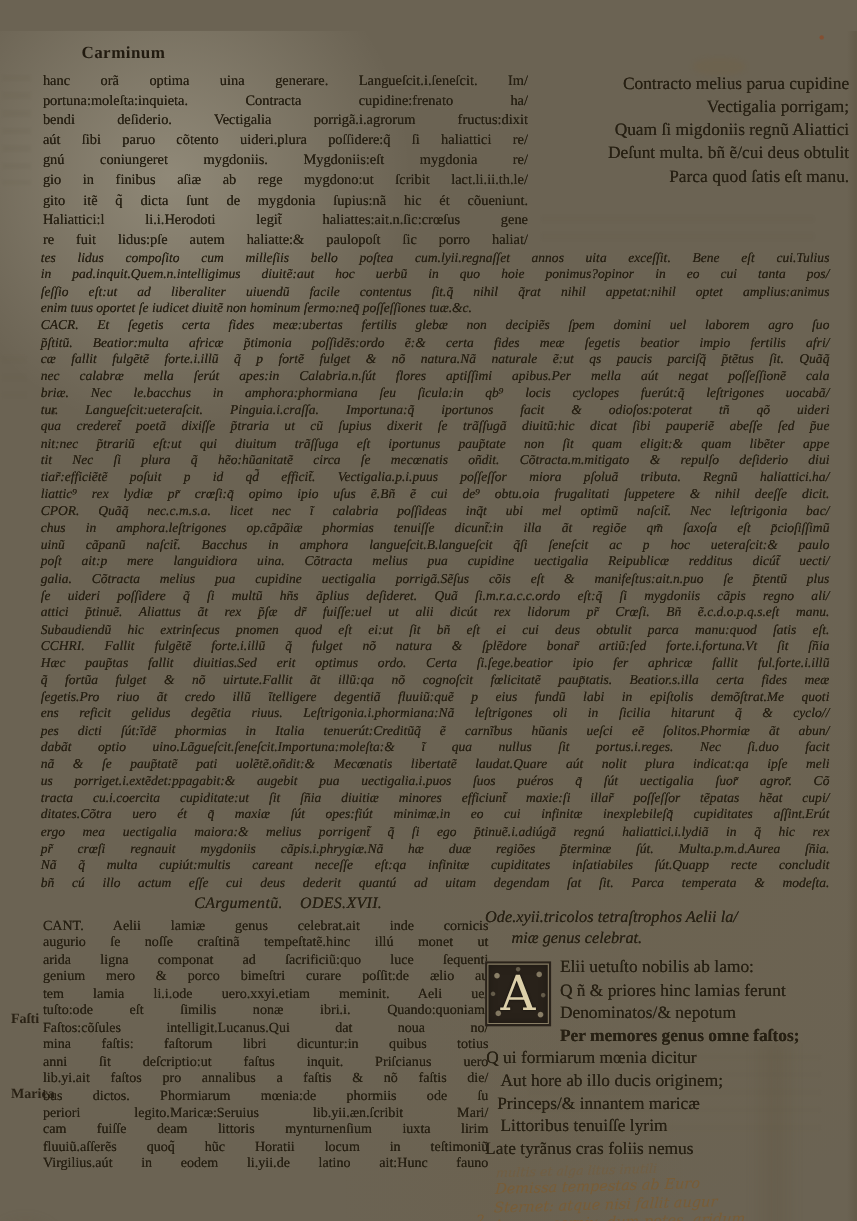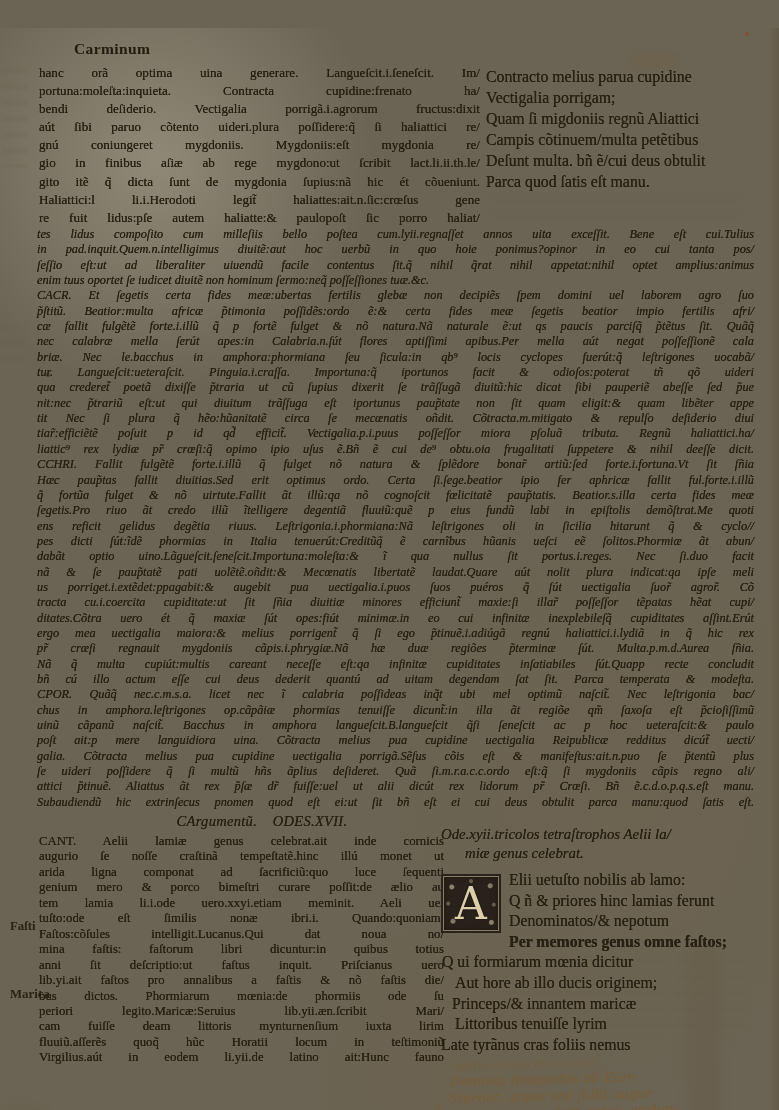--- a/index.html
+++ b/index.html
@@ -26,21 +26,21 @@
   .running-header {
     position:absolute; left:74px; top:12px;
     font-size:15.5px; font-weight:700; letter-spacing:.4px; color:#221b10;
   }
   .top-left {
     position:absolute; left:39px; top:36px; width:441px;
     font-size:13.1px; line-height:18.1px; text-shadow:0 0 .35px currentColor;
   }
   .top-right {
     position:absolute; left:486px; top:38px; width:286px;
-    font-size:15.8px; line-height:21px; text-shadow:0 0 .35px currentColor;
+    font-size:15.8px; line-height:21px; text-shadow:0 0 .35px currentColor;text-align:right;
   }
   .mid {
     position:absolute; left:37px; top:199px; width:717px;
     font-size:12.3px; line-height:15.35px; text-shadow:0 0 .3px currentColor;font-style:italic;
   }
   .arg-heading {
     width:450px; text-align:center; white-space:pre;
     font-size:14.5px; letter-spacing:.3px; padding-top:4px;
     text-shadow:0 0 .35px currentColor;
   }
@@ -154,21 +154,20 @@
       <div class="line">gnú coniungeret mygdoniis. Mygdoniis:eſt mygdonia re/</div>
       <div class="line">gio in finibus aſiæ ab rege mygdono:ut ſcribit lact.li.ii.th.le/</div>
       <div class="line">gito itẽ q̃ dicta ſunt de mygdonia ſupius:nã hic ét cõueniunt.</div>
       <div class="line">Haliattici:l li.i.Herodoti legit̃ haliattes:ait.n.ſic:crœſus gene</div>
       <div class="line">re fuit lidus:pſe autem haliatte:&amp; paulopoſt ſic porro haliat/</div>
     </div>
   <div class="top-right">
       <div class="line">Contracto melius parua cupidine</div>
       <div class="line">Vectigalia porrigam;</div>
       <div class="line">Quam ſi migdoniis regnũ Aliattici</div>
-      <div class="line">Campis cõtinuem/multa petẽtibus</div>
       <div class="line">Deſunt multa. bñ ẽ/cui deus obtulit</div>
       <div class="line">Parca quod ſatis eſt manu.</div>
     </div>
 
   <div class="mid">
     <div class="block lines-justify">
         <div class="line">tes lidus compoſito cum milleſiis bello poſtea cum.lyii.regnaſſet annos uita exceſſit. Bene eſt cui.Tulius</div>
         <div class="line">in pad.inquit.Quem.n.intelligimus diuitẽ:aut hoc uerbũ in quo hoie ponimus?opinor in eo cui tanta pos/</div>
         <div class="line">ſeſſio eſt:ut ad liberaliter uiuendũ facile contentus ſit.q̃ nihil q̃rat nihil appetat:nihil optet amplius:animus</div>
         <div class="line ll">enim tuus oportet ſe iudicet diuitẽ non hominum ſermo:neq̃ poſſeſſiones tuæ.&amp;c.</div>
@@ -178,47 +177,47 @@
         <div class="line">p̃ſtitũ. Beatior:multa africæ p̃timonia poſſidẽs:ordo ẽ:&amp; certa fides meæ ſegetis beatior impio fertilis afri/</div>
         <div class="line">cæ fallit fulgẽtẽ forte.i.illũ q̃ p fortẽ fulget &amp; nõ natura.Nã naturale ẽ:ut qs paucis parciſq̃ p̃tẽtus ſit. Quãq̃</div>
         <div class="line">nec calabræ mella ſerút apes:in Calabria.n.ſút flores aptiſſimi apibus.Per mella aút negat poſſeſſionẽ cala</div>
         <div class="line">briæ. Nec le.bacchus in amphora:phormiana ſeu ſicula:in qb⁹ locis cyclopes fuerút:q̃ leſtrigones uocabã/</div>
         <div class="line">tur. Langueſcit:ueteraſcit. Pinguia.i.craſſa. Importuna:q̃ iportunos facit &amp; odioſos:poterat tñ qõ uideri</div>
         <div class="line">qua crederet̃ poetã dixiſſe p̃traria ut cũ ſupius dixerit ſe trãſſugã diuitũ:hic dicat ſibi pauperiẽ abeſſe ſed p̃ue</div>
         <div class="line">nit:nec p̃trariũ eſt:ut qui diuitum trãſſuga eſt iportunus paup̃tate non ſit quam eligit:&amp; quam libẽter appe</div>
         <div class="line">tit Nec ſi plura q̃ hẽo:hũanitatẽ circa ſe mecœnatis oñdit. Cõtracta.m.mitigato &amp; repulſo deſiderio diui</div>
         <div class="line">tiar̃:efficiẽtẽ poſuit p id qd̃ efficit̃. Vectigalia.p.i.puus poſſeſſor miora pſoluã tributa. Regnũ haliattici.ha/</div>
         <div class="line">liattic⁹ rex lydiæ pr̃ crœſi:q̃ opimo ipio uſus ẽ.Bñ ẽ cui de⁹ obtu.oia frugalitati ſuppetere &amp; nihil deeſſe dicit.</div>
+      </div>
+    <div class="block lines-justify">
+        <div class="line">CPOR. Quãq̃ nec.c.m.s.a. licet nec ĩ calabria poſſideas inq̃t ubi mel optimũ naſcit̃. Nec leſtrigonia bac/</div>
+        <div class="line">chus in amphora.leſtrigones op.cãpãiæ phormias tenuiſſe dicunt̃:in illa ãt regiõe qm̃ ſaxoſa eſt p̃cioſiſſimũ</div>
+        <div class="line">uinũ cãpanũ naſcit̃. Bacchus in amphora langueſcit.B.langueſcit q̃ſi ſeneſcit ac p hoc ueteraſcit:&amp; paulo</div>
+        <div class="line">poſt ait:p mere languidiora uina. Cõtracta melius pua cupidine uectigalia Reipublicæ redditus dicút̃ uecti/</div>
+        <div class="line">galia. Cõtracta melius pua cupidine uectigalia porrigã.Sẽſus cõis eſt &amp; manifeſtus:ait.n.puo ſe p̃tentũ plus</div>
+        <div class="line">ſe uideri poſſidere q̃ ſi multũ hñs ãplius deſideret. Quã ſi.m.r.a.c.c.ordo eſt:q̃ ſi mygdoniis cãpis regno ali/</div>
+        <div class="line">attici p̃tinuẽ. Aliattus ãt rex p̃ſæ dr̃ fuiſſe:uel ut alii dicút rex lidorum pr̃ Crœſi. Bñ ẽ.c.d.o.p.q.s.eſt manu.</div>
+        <div class="line">Subaudiendũ hic extrinſecus pnomen quod eſt ei:ut ſit bñ eſt ei cui deus obtulit parca manu:quod ſatis eſt.</div>
       </div>
     <div class="block lines-justify">
         <div class="line">CCHRI. Fallit fulgẽtẽ forte.i.illũ q̃ fulget nõ natura &amp; ſplẽdore bonar̃ artiũ:ſed forte.i.fortuna.Vt ſit ſñia</div>
         <div class="line">Hæc paup̃tas fallit diuitias.Sed erit optimus ordo. Certa ſi.ſege.beatior ipio fer aphricæ fallit ful.forte.i.illũ</div>
         <div class="line">q̃ fortũa fulget &amp; nõ uirtute.Fallit ãt illũ:qa nõ cognoſcit fœlicitatẽ paup̃tatis. Beatior.s.illa certa fides meæ</div>
         <div class="line">ſegetis.Pro riuo ãt credo illũ ĩtelligere degentiã fluuiũ:quẽ p eius fundũ labi in epiſtolis demõſtrat.Me quoti</div>
         <div class="line">ens reficit gelidus degẽtia riuus. Leſtrigonia.i.phormiana:Nã leſtrigones oli in ſicilia hitarunt q̃ &amp; cyclo//</div>
         <div class="line">pes dicti ſút:ĩdẽ phormias in Italia tenuerút:Creditũq̃ ẽ carnĩbus hũanis ueſci eẽ ſolitos.Phormiæ ãt abun/</div>
         <div class="line">dabãt optio uino.Lãgueſcit.ſeneſcit.Importuna:moleſta:&amp; ĩ qua nullus ſit portus.i.reges. Nec ſi.duo facit</div>
         <div class="line">nã &amp; ſe paup̃tatẽ pati uolẽtẽ.oñdit:&amp; Mecœnatis libertatẽ laudat.Quare aút nolit plura indicat:qa ipſe meli</div>
         <div class="line">us porriget.i.extẽdet:ppagabit:&amp; augebit pua uectigalia.i.puos ſuos puéros q̃ ſút uectigalia ſuor̃ agror̃. Cõ</div>
         <div class="line">tracta cu.i.coercita cupiditate:ut ſit ſñia diuitiæ minores efficiunt̃ maxie:ſi illar̃ poſſeſſor tẽpatas hẽat cupi/</div>
         <div class="line">ditates.Cõtra uero ét q̃ maxiæ ſút opes:fiút minimæ.in eo cui infinitæ inexplebileſq̃ cupiditates aſſint.Erút</div>
         <div class="line">ergo mea uectigalia maiora:&amp; melius porrigent̃ q̃ ſi ego p̃tinuẽ.i.adiúgã regnú haliattici.i.lydiã in q̃ hic rex</div>
         <div class="line">pr̃ crœſi regnauit mygdoniis cãpis.i.phrygiæ.Nã hæ duæ regiões p̃terminæ ſút. Multa.p.m.d.Aurea ſñia.</div>
         <div class="line">Nã q̃ multa cupiút:multis careant neceſſe eſt:qa infinitæ cupiditates inſatiabiles ſút.Quapp recte concludit</div>
         <div class="line">bñ cú illo actum eſſe cui deus dederit quantú ad uitam degendam ſat ſit. Parca temperata &amp; modeſta.</div>
-      </div>
-    <div class="block lines-justify">
-        <div class="line">CPOR. Quãq̃ nec.c.m.s.a. licet nec ĩ calabria poſſideas inq̃t ubi mel optimũ naſcit̃. Nec leſtrigonia bac/</div>
-        <div class="line">chus in amphora.leſtrigones op.cãpãiæ phormias tenuiſſe dicunt̃:in illa ãt regiõe qm̃ ſaxoſa eſt p̃cioſiſſimũ</div>
-        <div class="line">uinũ cãpanũ naſcit̃. Bacchus in amphora langueſcit.B.langueſcit q̃ſi ſeneſcit ac p hoc ueteraſcit:&amp; paulo</div>
-        <div class="line">poſt ait:p mere languidiora uina. Cõtracta melius pua cupidine uectigalia Reipublicæ redditus dicút̃ uecti/</div>
-        <div class="line">galia. Cõtracta melius pua cupidine uectigalia porrigã.Sẽſus cõis eſt &amp; manifeſtus:ait.n.puo ſe p̃tentũ plus</div>
-        <div class="line">ſe uideri poſſidere q̃ ſi multũ hñs ãplius deſideret. Quã ſi.m.r.a.c.c.ordo eſt:q̃ ſi mygdoniis cãpis regno ali/</div>
-        <div class="line">attici p̃tinuẽ. Aliattus ãt rex p̃ſæ dr̃ fuiſſe:uel ut alii dicút rex lidorum pr̃ Crœſi. Bñ ẽ.c.d.o.p.q.s.eſt manu.</div>
-        <div class="line">Subaudiendũ hic extrinſecus pnomen quod eſt ei:ut ſit bñ eſt ei cui deus obtulit parca manu:quod ſatis eſt.</div>
       </div>
     <div class="arg-heading">CArgumentũ.    ODES.XVII.</div>
   </div>
 
   <div class="margin-note n1">Faſti</div>
   <div class="margin-note n2">Marica</div>
   <div class="bottom-left lines-justify">
       <div class="line">CANT. Aelii lamiæ genus celebrat.ait inde cornicis</div>
       <div class="line">augurio ſe noſſe craſtinã tempeſtatẽ.hinc illú monet ut</div>
       <div class="line">arida ligna componat ad ſacrificiũ:quo luce ſequenti</div>

